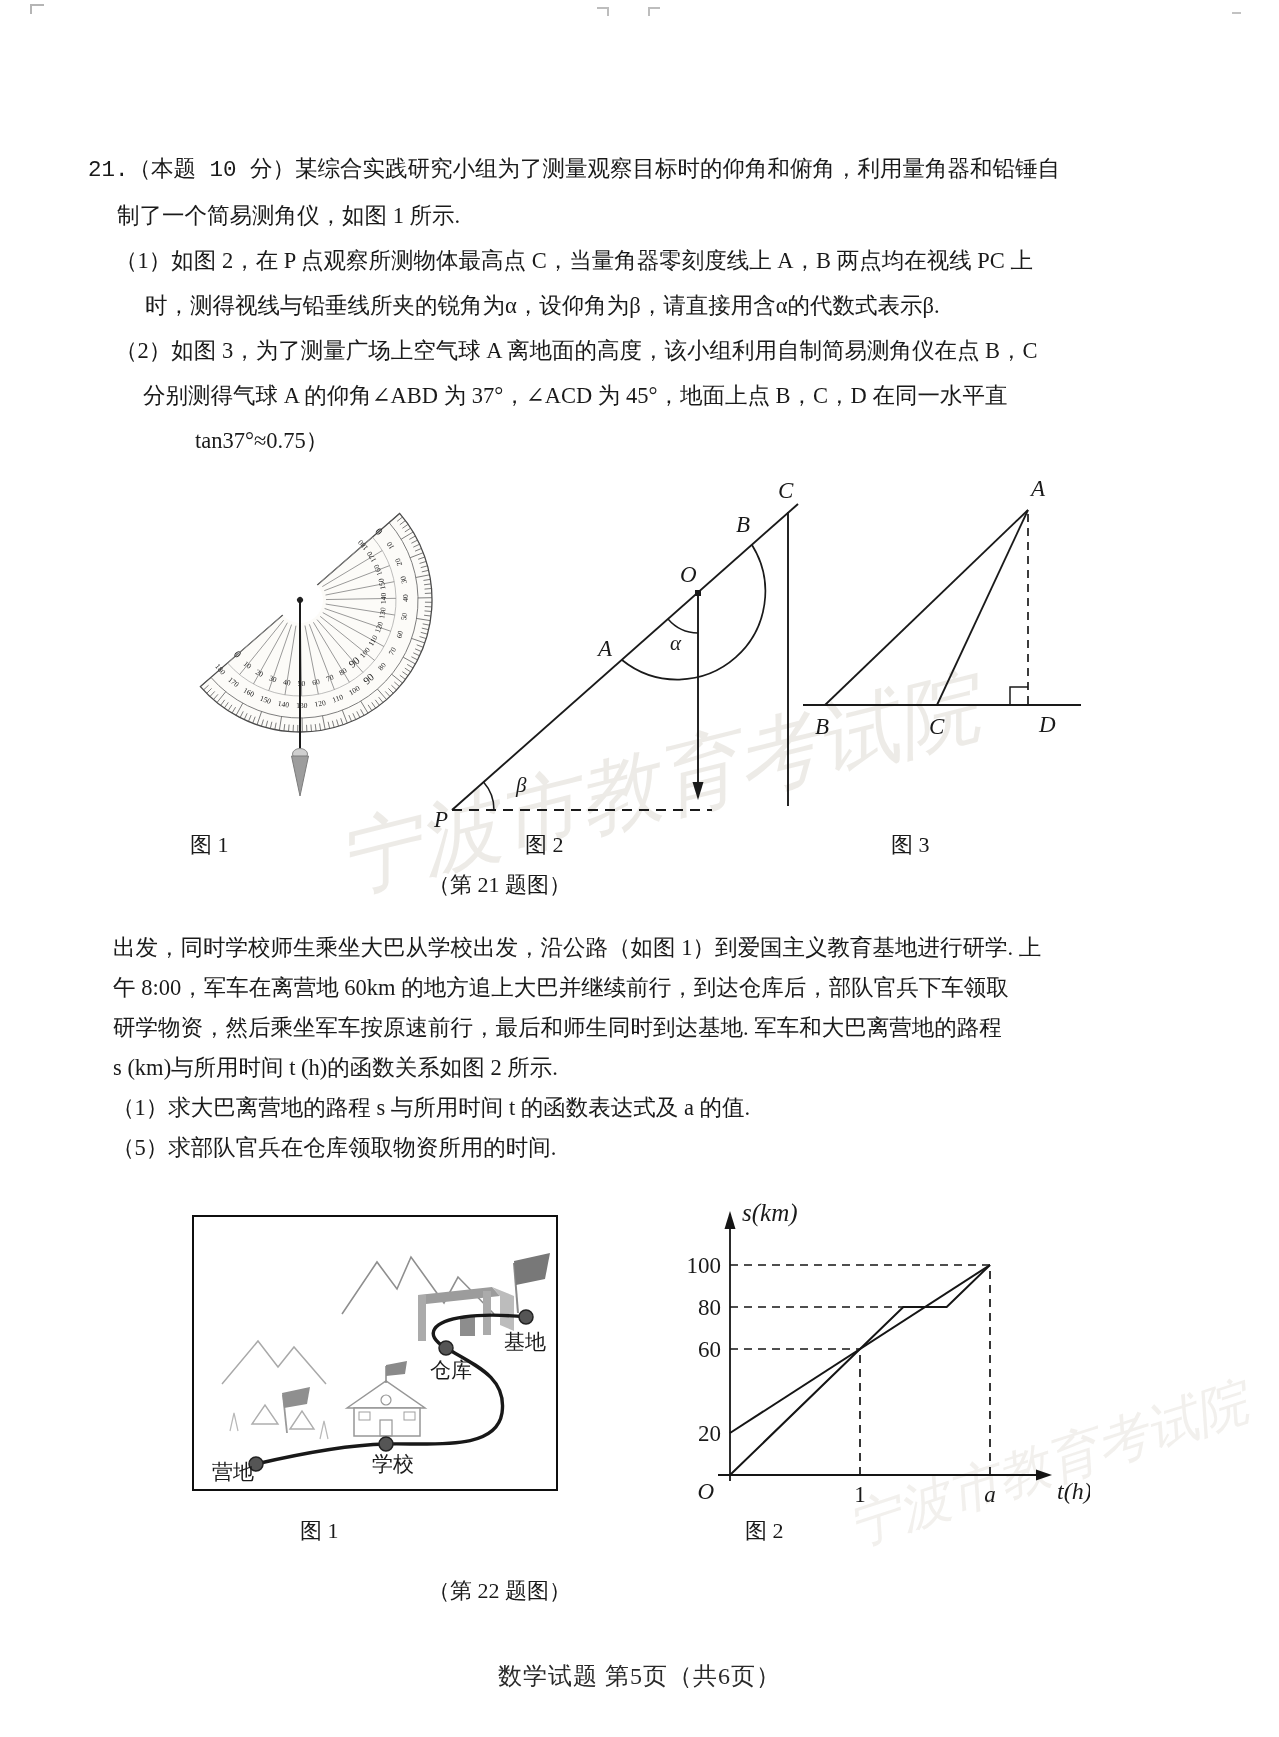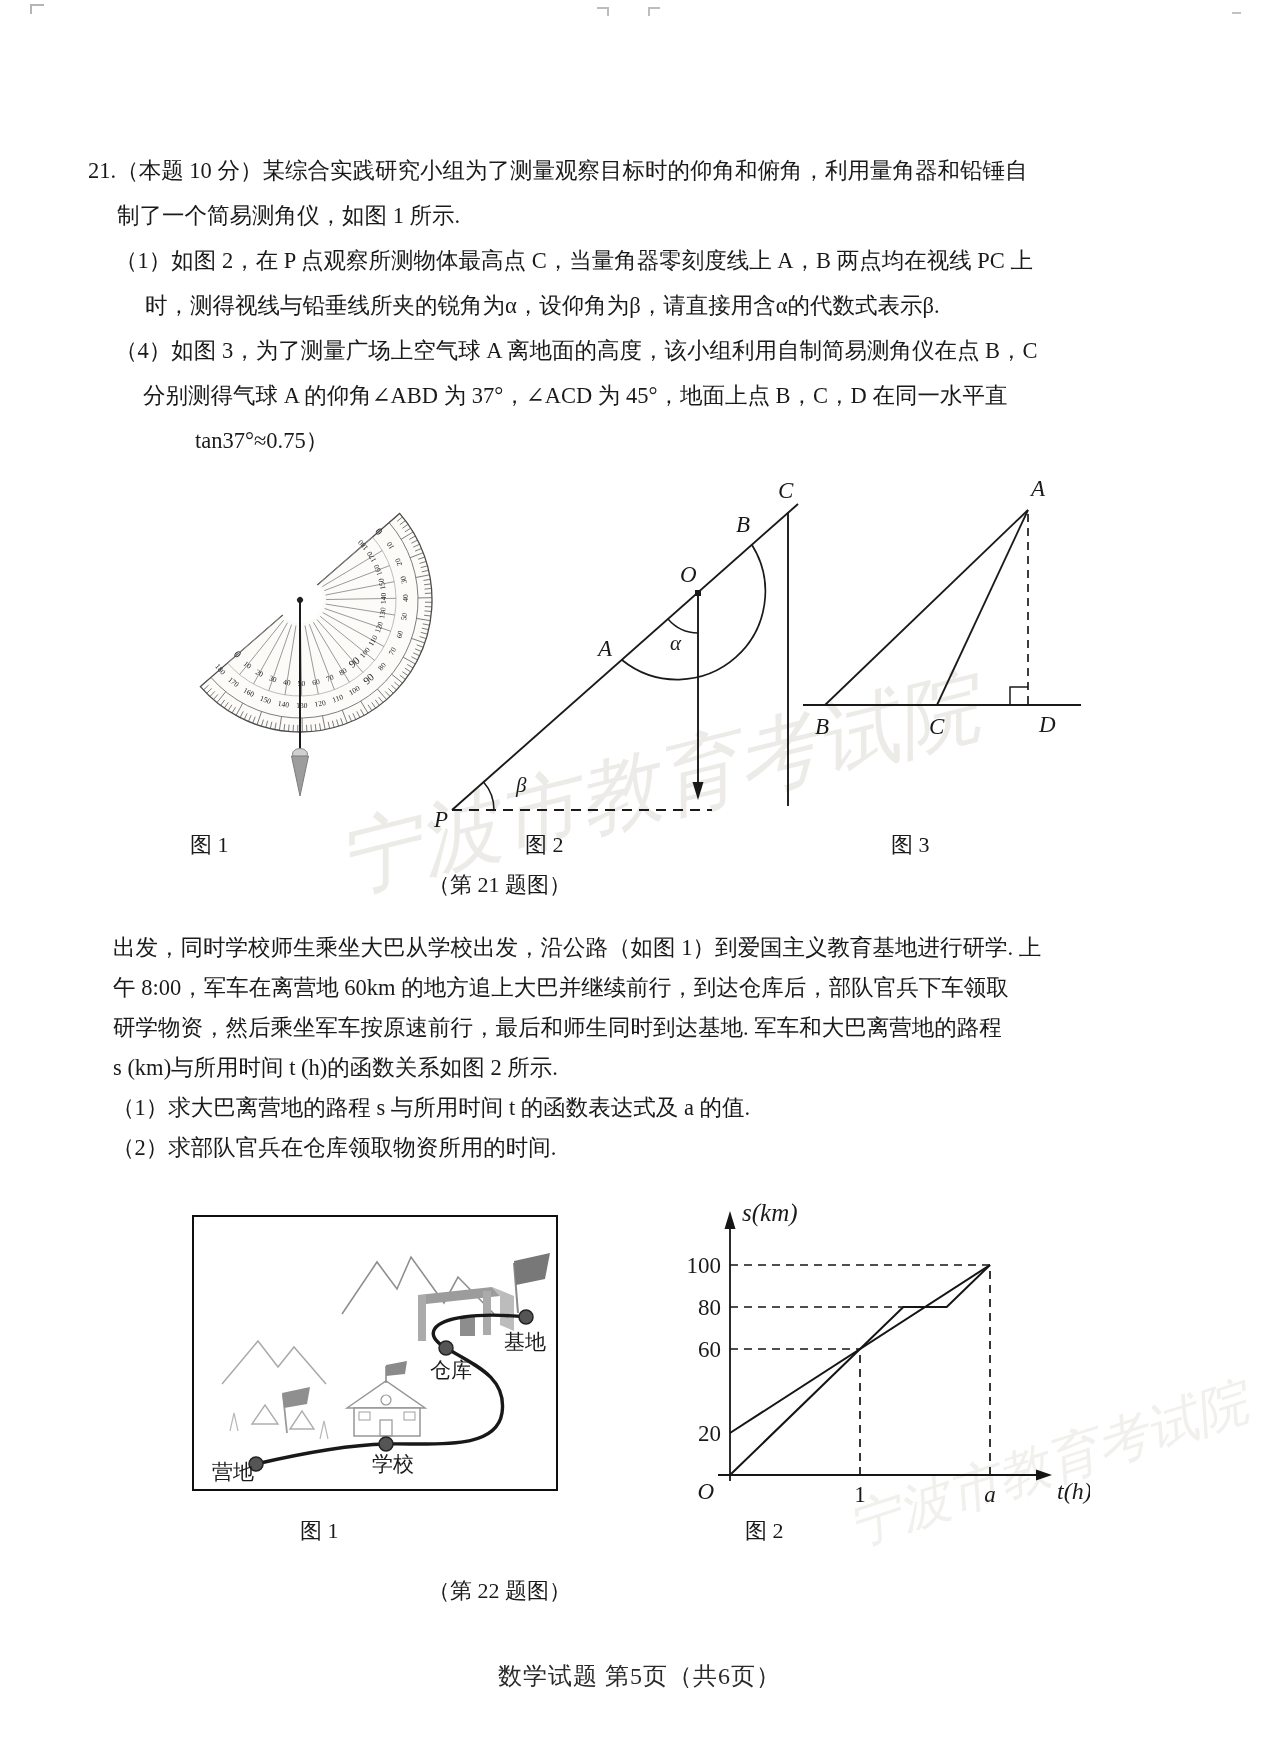--- a/index.html
+++ b/index.html
@@ -24,25 +24,25 @@
 
 <div class="abs mark" style="left:30px;top:4px;width:12px;height:8px;border-left:2px solid #b5b5b5;border-top:2px solid #b5b5b5;"></div>
 <div class="abs mark" style="left:597px;top:7px;width:10px;height:7px;border-right:2px solid #bdbdbd;border-top:2px solid #bdbdbd;"></div>
 <div class="abs mark" style="left:648px;top:7px;width:10px;height:7px;border-left:2px solid #bdbdbd;border-top:2px solid #bdbdbd;"></div>
 <div class="abs mark" style="left:1232px;top:12px;width:9px;height:6px;border-top:2px solid #c2c2c2;"></div>
 
 <div class="abs wm" style="left:330px;top:730px;font-size:82px;transform:rotate(-14deg);">宁波市教育考试院</div>
 <div class="abs wm" style="left:840px;top:1430px;font-size:52px;transform:rotate(-18deg);opacity:.75;">宁波市教育考试院</div>
 
 <div class="abs qtext t21" style="left:88px;top:148px;width:1130px;">
-  <div class="line" style="padding-left:0;">21.（本题 10 分）某综合实践研究小组为了测量观察目标时的仰角和俯角，利用量角器和铅锤自</div>
+  <div class="line" style="padding-left:0;font-family:Liberation Mono, monospace;">21.（本题 10 分）某综合实践研究小组为了测量观察目标时的仰角和俯角，利用量角器和铅锤自</div>
   <div class="line" style="padding-left:29px;">制了一个简易测角仪，如图 1 所示.</div>
   <div class="line" style="padding-left:27px;">（1）如图 2，在 P 点观察所测物体最高点 C，当量角器零刻度线上 A，B 两点均在视线 PC 上</div>
   <div class="line" style="padding-left:57px;">时，测得视线与铅垂线所夹的锐角为α，设仰角为β，请直接用含α的代数式表示β.</div>
-  <div class="line" style="padding-left:27px;">（4）如图 3，为了测量广场上空气球 A 离地面的高度，该小组利用自制简易测角仪在点 B，C</div>
+  <div class="line" style="padding-left:27px;">（2）如图 3，为了测量广场上空气球 A 离地面的高度，该小组利用自制简易测角仪在点 B，C</div>
   <div class="line" style="padding-left:55px;">分别测得气球 A 的仰角∠ABD 为 37°，∠ACD 为 45°，地面上点 B，C，D 在同一水平直</div>
   <div class="line" style="padding-left:107px;">tan37°≈0.75）</div>
 </div>
 
 <svg id="protractor-svg" class="abs" style="left:130px;top:440px;" width="340" height="400" viewBox="0 0 340 400">
     <g transform="translate(170,160) rotate(-41)">
       <path d="M -132 0 A 132 132 0 0 0 132 0 Z" fill="#fcfbf8" stroke="#4a4a4a" stroke-width="1.3"></path>
       <path d="M -118 0 A 118 118 0 0 0 118 0" fill="none" stroke="#6a6a6a" stroke-width="0.8"></path>
       <path d="M -96 0 A 96 96 0 0 0 96 0" fill="none" stroke="#9a9a9a" stroke-width="0.6"></path>
       <line x1="118" y1="0" x2="132" y2="0" stroke="#555" stroke-width="0.7"></line>
@@ -236,21 +236,21 @@
 <div class="abs caption" style="left:525px;top:830px;width:120px;">图 2</div>
 <div class="abs caption" style="left:891px;top:830px;width:120px;">图 3</div>
 <div class="abs caption" style="left:428px;top:870px;width:300px;">（第 21 题图）</div>
 
 <div class="abs qtext t22" style="left:88px;top:928px;width:1130px;">
   <div class="line" style="padding-left:25px;">出发，同时学校师生乘坐大巴从学校出发，沿公路（如图 1）到爱国主义教育基地进行研学. 上</div>
   <div class="line" style="padding-left:25px;">午 8:00，军车在离营地 60km 的地方追上大巴并继续前行，到达仓库后，部队官兵下车领取</div>
   <div class="line" style="padding-left:25px;">研学物资，然后乘坐军车按原速前行，最后和师生同时到达基地. 军车和大巴离营地的路程</div>
   <div class="line" style="padding-left:25px;">s (km)与所用时间 t (h)的函数关系如图 2 所示.</div>
   <div class="line" style="padding-left:24px;">（1）求大巴离营地的路程 s 与所用时间 t 的函数表达式及 a 的值.</div>
-  <div class="line" style="padding-left:24px;">（2）求部队官兵在仓库领取物资所用的时间.</div>
+  <div class="line" style="padding-left:24px;">（5）求部队官兵在仓库领取物资所用的时间.</div>
 </div>
 
 <div class="abs" style="left:192px;top:1215px;width:366px;height:276px;border:2.5px solid #0f0f0f;background:#ffffff;box-sizing:border-box;">
   <svg width="361" height="271" viewBox="0 0 361 271">
 
     <polyline points="148,97 183,45 203,72 217,40 250,86 264,60 300,97" fill="none" stroke="#8f8f8f" stroke-width="1.6"></polyline>
     <polyline points="28,167 64,124 84,150 100,130 132,167" fill="none" stroke="#a9a9a9" stroke-width="1.5"></polyline>
 
     <line x1="320" y1="46" x2="324" y2="96" stroke="#8a8a8a" stroke-width="2"></line>
     <polygon points="320,44 356,36 351,62 322,68" fill="#787878"></polygon>

